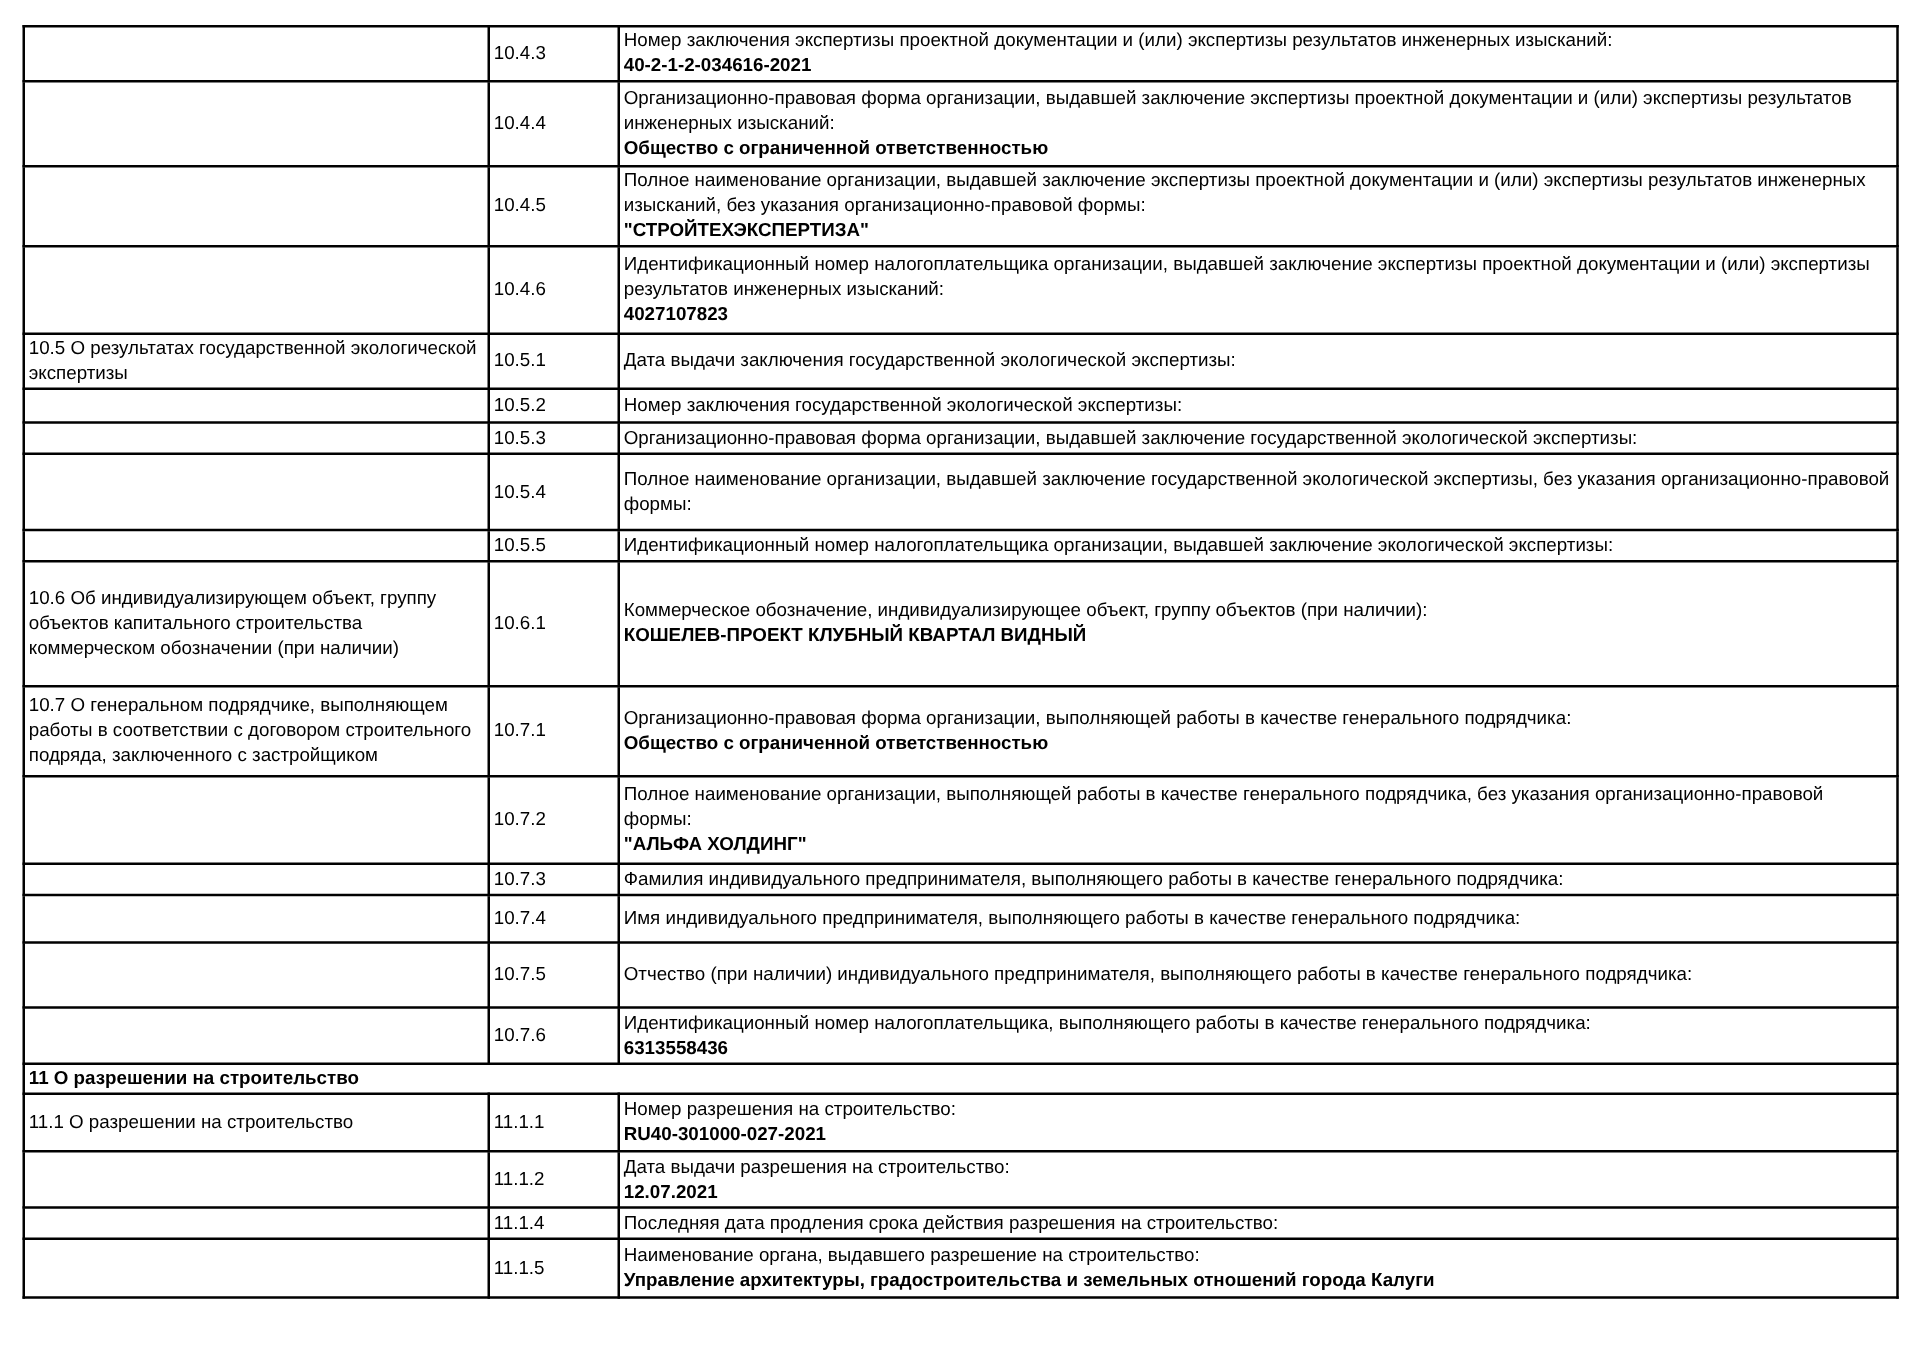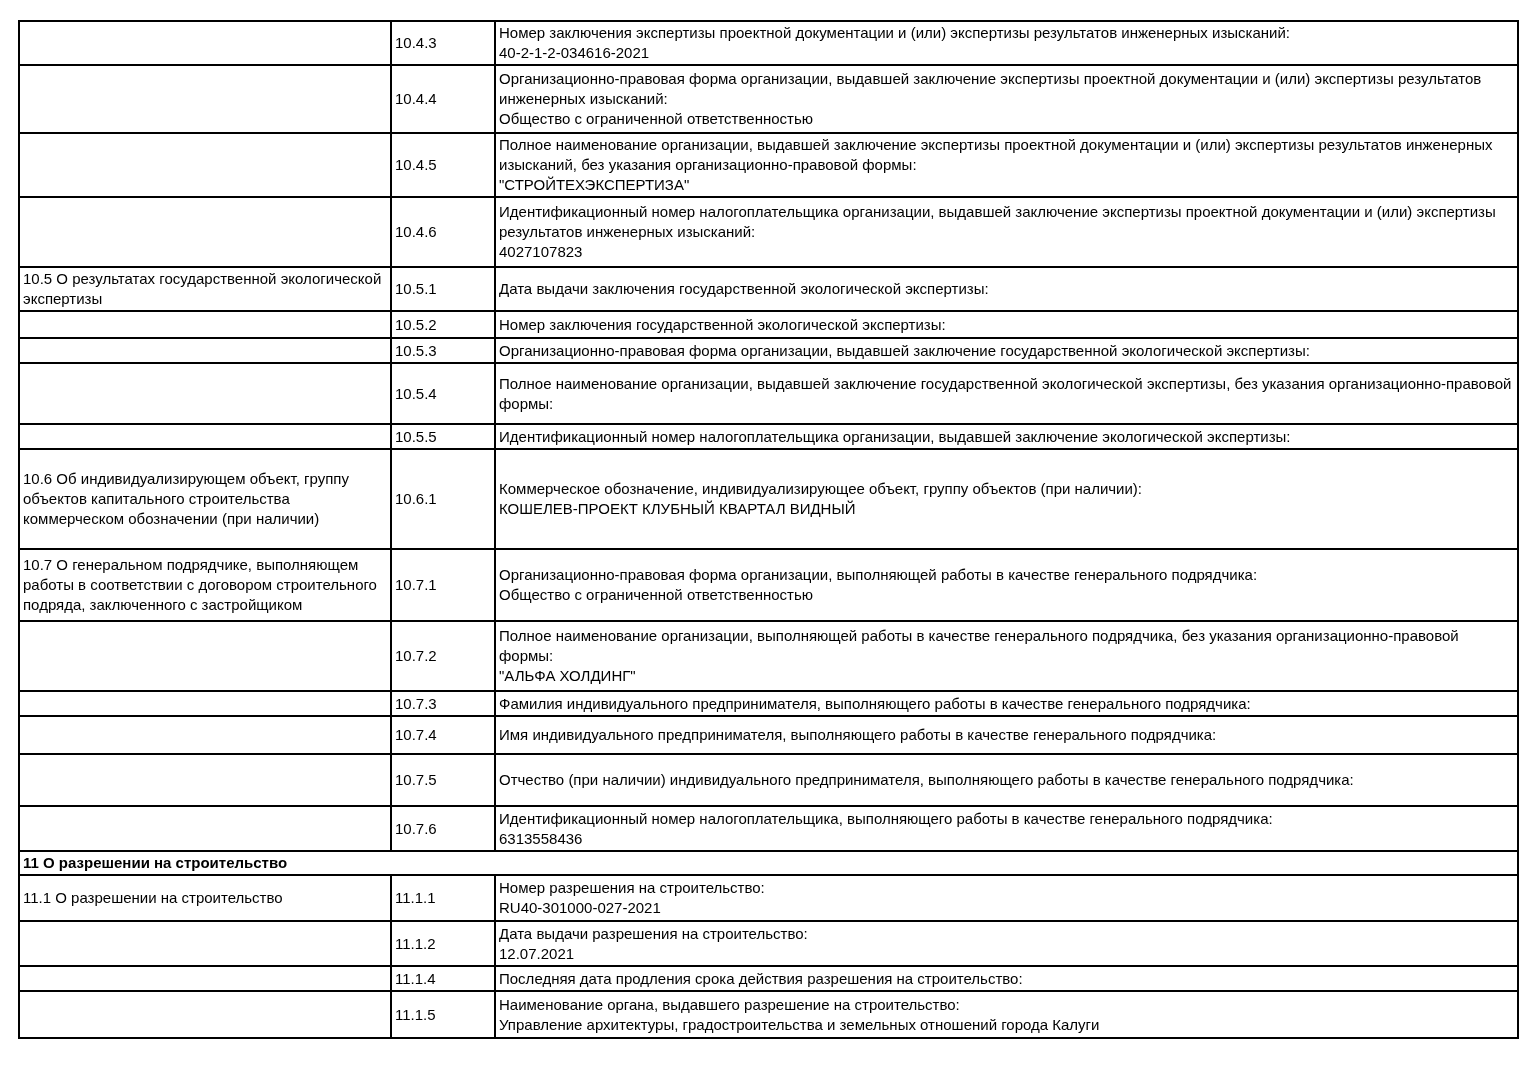--- a/index.html
+++ b/index.html
@@ -30,21 +30,21 @@
     font-size: 15px;
     line-height: 20px;
     padding: 1px 4px 1px 3px;
     overflow: hidden;
     word-wrap: break-word;
   }
   td.c1 { }
   td.c2 { }
   td.c3 { }
   .lbl { font-weight: normal; }
-  .val { font-weight: normal; }
+  .val { font-weight: bold; }
   td.hdr { font-weight: bold; }
 </style>
 </head>
 <body>
 
 <div class="page">
   <table class="decl">
     <colgroup>
       <col style="width:372px">
       <col style="width:104px">

